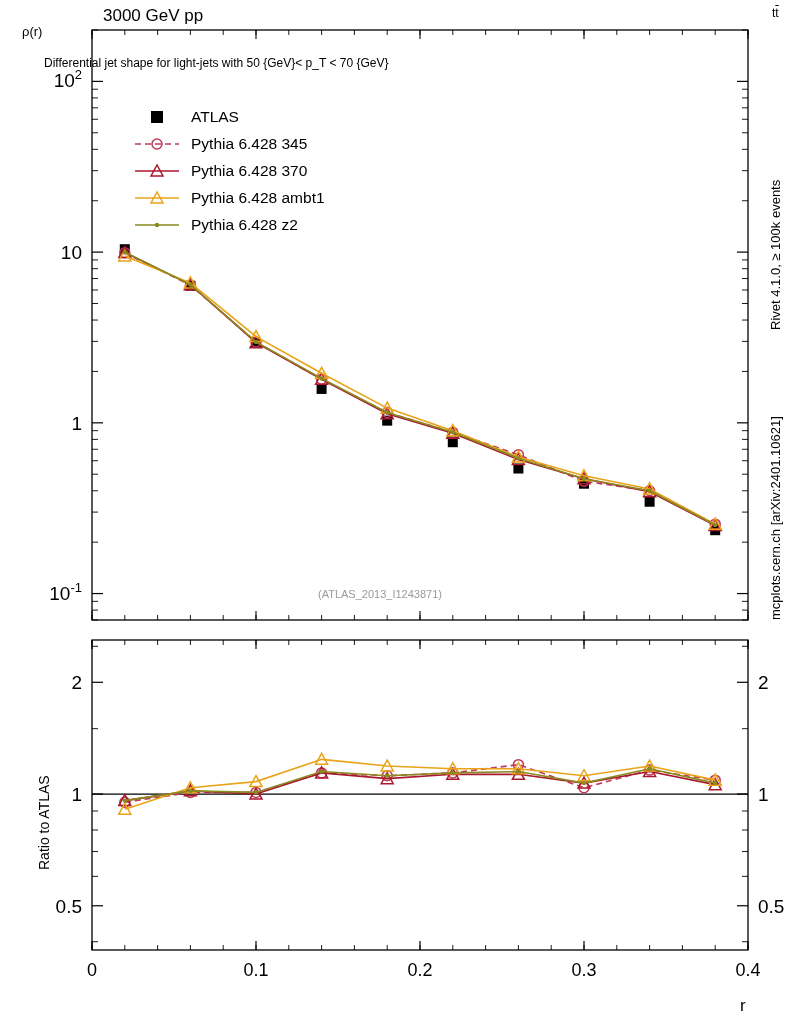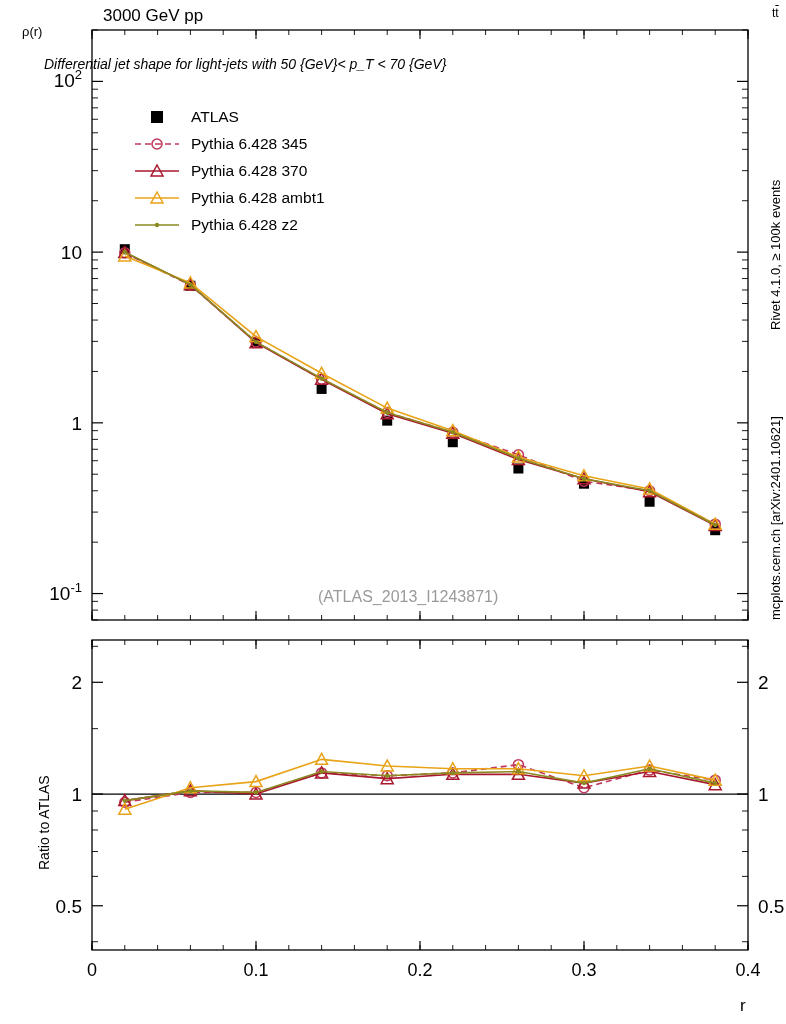--- a/index.html
+++ b/index.html
@@ -18,23 +18,23 @@
   <div class="txt" style="left:103px;top:6px;font-size:17px;">3000 GeV pp</div>
   <div class="txt" style="left:740px;top:6px;font-size:12px;margin-left:32px;">t<span style="text-decoration:overline;">t</span></div>
 
   <div class="txt rot90" style="left:768px;top:330px;font-size:13px;">Rivet 4.1.0, ≥ 100k events</div>
   <div class="txt rot90" style="left:768px;top:620px;font-size:13px;">mcplots.cern.ch [arXiv:2401.10621]</div>
 
   <div class="txt" style="left:22px;top:24px;font-size:13px;">ρ(r)</div>
   <div class="txt" style="left:740px;top:996px;font-size:17px;">r</div>
   <div class="txt rot90" style="left:36px;top:870px;font-size:14px;">Ratio to ATLAS</div>
 
-  <div class="txt" style="left:44px;top:56px;font-size:14px;font-style:italic;">Differential jet shape for light-jets with 50 {GeV}&lt; p_T &lt; 70 {GeV}</div>
-
-  <div class="txt" style="left:318px;top:588px;font-size:16px;color:#9a9a9a;">(ATLAS_2013_I1243871)</div>
+  <div class="txt" style="left:44px;top:56px;font-size:12px;">Differential jet shape for light-jets with 50 {GeV}&lt; p_T &lt; 70 {GeV}</div>
+
+  <div class="txt" style="left:318px;top:588px;font-size:11px;color:#9a9a9a;">(ATLAS_2013_I1243871)</div>
 
   <svg id="plot" width="786" height="1024" style="position:absolute;left:0;top:0;">
       <rect x="92" y="30" width="656" height="590" fill="none" stroke="#000" stroke-width="1.3"></rect>
       <rect x="92" y="640" width="656" height="310" fill="none" stroke="#000" stroke-width="1.3"></rect>
       <line x1="92" y1="620" x2="92" y2="611" class="tick" stroke="#000"></line>
       <line x1="92" y1="30" x2="92" y2="39" class="tick" stroke="#000"></line>
       <line x1="256" y1="620" x2="256" y2="611" class="tick" stroke="#000"></line>
       <line x1="256" y1="30" x2="256" y2="39" class="tick" stroke="#000"></line>
       <line x1="420" y1="620" x2="420" y2="611" class="tick" stroke="#000"></line>
       <line x1="420" y1="30" x2="420" y2="39" class="tick" stroke="#000"></line>

